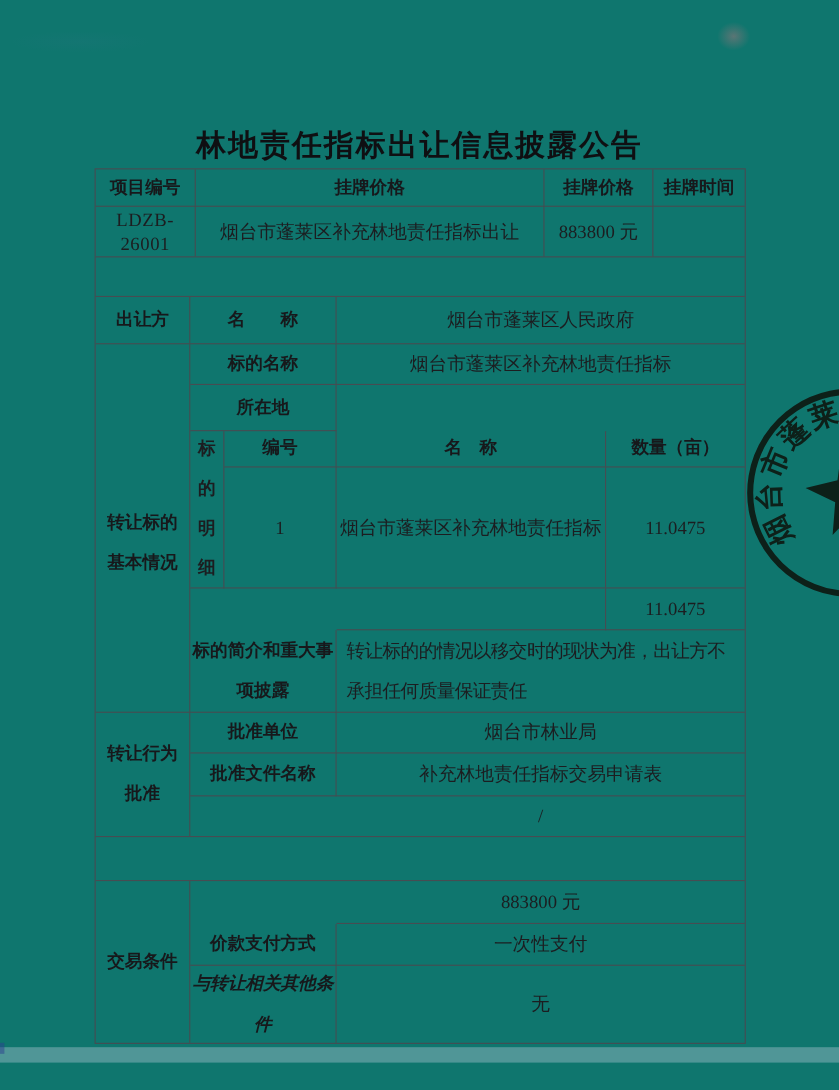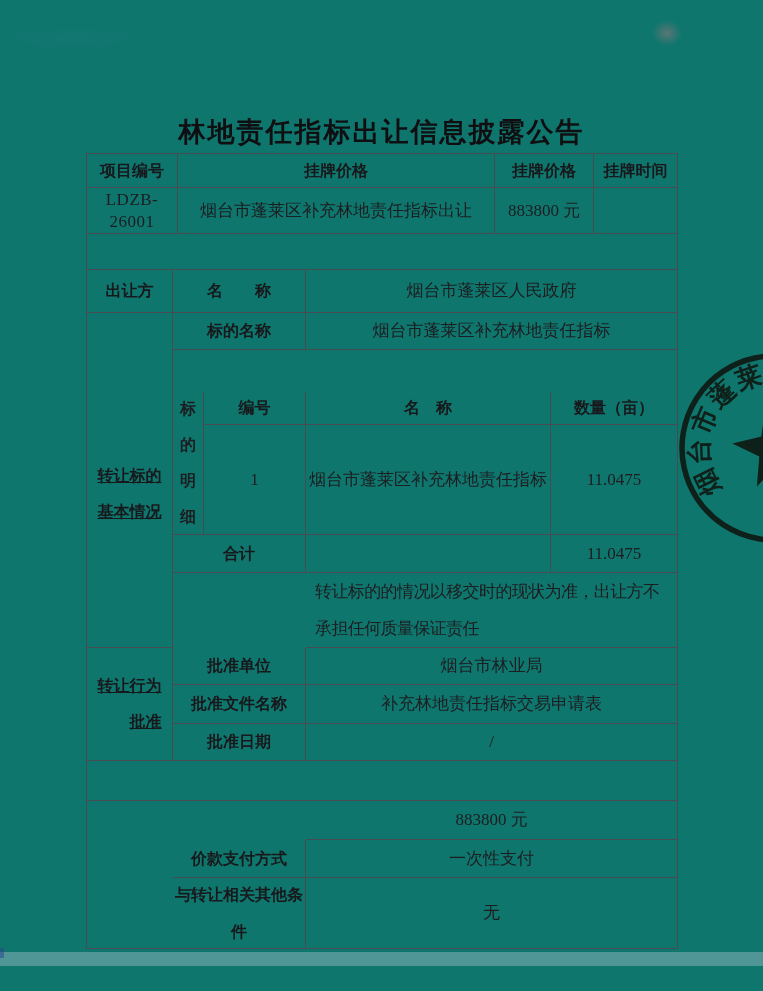--- a/index.html
+++ b/index.html
@@ -12,21 +12,21 @@
   .sec{display:grid;border-bottom:1.5px solid #474c52;}
   .sec:last-child{border-bottom:none;}
   .spacer{border-bottom:1.5px solid #474c52;}
   .cell{display:flex;align-items:center;justify-content:center;text-align:center;
         font-size:16px;box-sizing:border-box;padding:0 2px;line-height:1.25;}
   .br{border-right:1.5px solid #474c52;}
   .bb{border-bottom:1.5px solid #474c52;}
   .lbl{font-weight:bold;color:#17181b;}
   .val{font-size:17px;}
   .mono-no{font-size:17px;letter-spacing:.5px;}
-  .multiline{white-space:pre-line;line-height:36px;text-decoration:underline;}
+  .multiline{white-space:pre-line;line-height:36px;}
   .vert{white-space:pre-line;line-height:36px;font-weight:bold;}
   .wrapbox{line-height:37px;}
   .pt28{padding-top:28px;}
   .disclosure{justify-content:flex-start;text-align:left;font-size:17px;
               letter-spacing:-.6px;line-height:37px;padding:0 9px;}
   .seal{position:absolute;left:649px;top:323px;width:250px;height:250px;
         mix-blend-mode:multiply;opacity:.92;filter:blur(.3px);}
   .smudge-pink{position:absolute;left:652px;top:20px;width:30px;height:26px;
         background:radial-gradient(closest-side,rgba(213,116,128,.38),rgba(213,116,128,0));}
   .smudge-top{position:absolute;left:8px;top:28px;width:130px;height:20px;opacity:.06;
@@ -66,56 +66,57 @@
       <div class="cell lbl br bb" style="grid-area:1/1/2/2;">出让方</div>
       <div class="cell lbl br bb" style="grid-area:1/2/2/4;">名　　称</div>
       <div class="cell val bb" style="grid-area:1/4/2/6;">烟台市蓬莱区人民政府</div>
 
       <div class="cell lbl br bb multiline pt28" style="grid-area:2/1/8/2;">转让标的
 基本情况</div>
 
       <div class="cell lbl br bb" style="grid-area:2/2/3/4;">标的名称</div>
       <div class="cell val bb" style="grid-area:2/4/3/6;">烟台市蓬莱区补充林地责任指标</div>
 
+      <div class="cell lbl br bb" style="grid-area:3/2/4/4;">所在地</div>
 
       <div class="cell vert br bb" style="grid-area:4/2/6/3;">标
 的
 明
 细</div>
       <div class="cell lbl br bb" style="grid-area:4/3/5/4;">编号</div>
       <div class="cell lbl br bb" style="grid-area:4/4/5/5;">名　称</div>
       <div class="cell lbl bb" style="grid-area:4/5/5/6;">数量（亩）</div>
 
       <div class="cell val br bb" style="grid-area:5/3/6/4;">1</div>
       <div class="cell val br bb" style="grid-area:5/4/6/5;">烟台市蓬莱区补充林地责任指标</div>
       <div class="cell val bb" style="grid-area:5/5/6/6;">11.0475</div>
 
-      <div class="cell lbl br bb" style="grid-area:6/2/7/4;">合计</div>
       <div class="cell val br bb" style="grid-area:6/4/7/5;"></div>
       <div class="cell val bb" style="grid-area:6/5/7/6;">11.0475</div>
 
+      <div class="cell lbl br bb wrapbox" style="grid-area:7/2/8/4;">标的简介和重大事项披露</div>
       <div class="cell bb disclosure" style="grid-area:7/4/8/6;">转让标的的情况以移交时的现状为准，出让方不承担任何质量保证责任</div>
 
-      <div class="cell lbl br multiline" style="grid-area:8/1/11/2;text-align:right;">转让行为
+      <div class="cell lbl br multiline" style="grid-area:8/1/11/2;">转让行为
 批准</div>
       <div class="cell lbl br bb" style="grid-area:8/2/9/4;">批准单位</div>
       <div class="cell val bb" style="grid-area:8/4/9/6;">烟台市林业局</div>
       <div class="cell lbl br bb" style="grid-area:9/2/10/4;">批准文件名称</div>
       <div class="cell val bb" style="grid-area:9/4/10/6;">补充林地责任指标交易申请表</div>
-      <div class="cell lbl br" style="grid-area:10/2/11/4;">批准日期</div>
       <div class="cell val" style="grid-area:10/4/11/6;">/</div>
     </div>
 
     <div class="spacer" style="height:39px;"></div>
 
     <div class="sec" style="grid-template-columns:86px 133px 371px;grid-template-rows:39px 38px 70px;">
+      <div class="cell lbl br" style="grid-area:1/1/4/2;">交易条件</div>
       <div class="cell val bb" style="grid-area:1/3/2/4;">883800 元</div>
       <div class="cell lbl br bb" style="grid-area:2/2/3/3;">价款支付方式</div>
       <div class="cell val bb" style="grid-area:2/3/3/4;">一次性支付</div>
-      <div class="cell lbl br wrapbox" style="grid-area:3/2/4/3;">与转让相关其他条件</div>
+      <div class="cell lbl br wrapbox" style="grid-area:3/2/4/3;font-style:italic;">与转让相关其他条件</div>
       <div class="cell val" style="grid-area:3/3/4/4;">无</div>
     </div>
   </div>
 
   <svg class="seal" viewBox="0 0 250 250">
     <defs>
       <path id="sealTextPath" d="M 67.8 158 A 66 66 0 1 1 182.2 158" fill="none"></path>
     </defs>
     <g transform="rotate(-12 125 125)">
       <circle cx="125" cy="125" r="92" fill="none" stroke-width="5.5" stroke="#cf3529"></circle>

